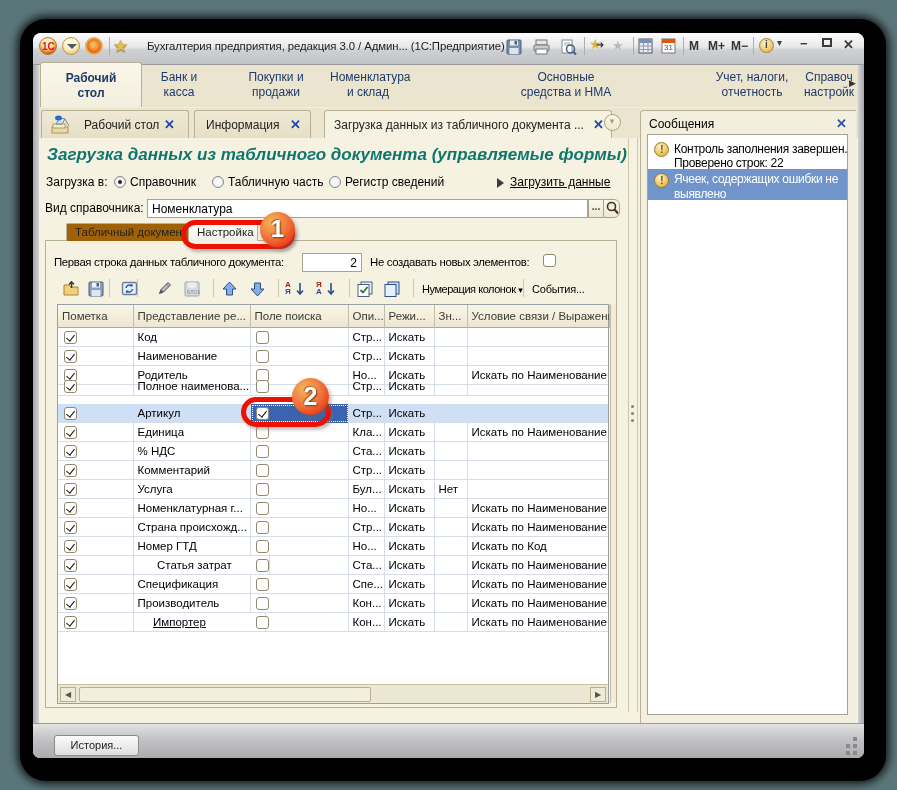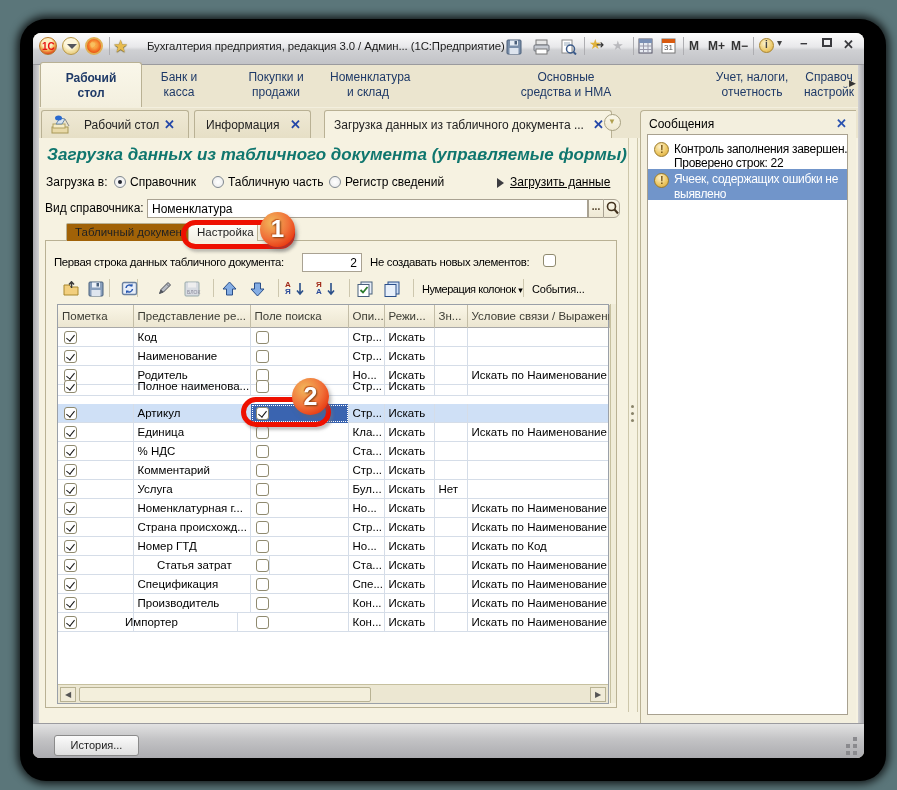--- a/index.html
+++ b/index.html
@@ -457,21 +457,21 @@
                 </div>
 <div class="cell" style="left:290.5px;width:36px;">Кон...</div>
 <div class="cell" style="left:326.5px;width:50px;">Искать</div>
 <div class="cell" style="left:376.5px;width:33px;"></div>
 <div class="cell" style="left:409.5px;width:142px;border-right:none;">Искать по Наименование</div>
 </div>
 <div class="row" style="top:308px;">
 <div class="cell" style="left:0;width:75.5px;">
                   <span class="cb on" style="left:5.5px;top:2.5px;"></span>
                 </div>
-<div class="cell" style="left:63px;width:117px;">Импортер</div>
+<div class="cell" style="left:91px;width:117px;text-decoration:underline;">Импортер</div>
 <div class="cell" style="left:192.5px;width:98px;">
                   <span class="cb" style="left:5.5px;top:2.5px;"></span>
                 </div>
 <div class="cell" style="left:290.5px;width:36px;">Кон...</div>
 <div class="cell" style="left:326.5px;width:50px;">Искать</div>
 <div class="cell" style="left:376.5px;width:33px;"></div>
 <div class="cell" style="left:409.5px;width:142px;border-right:none;">Искать по Наименование</div>
 </div>
 <div id="hsb" style="position:absolute;left:0;top:379px;width:550px;height:19px;background:#ece7d2;border-top:1px solid #c6c09f;">
 <div style="position:absolute;left:2px;top:2px;width:16px;height:15px;background:#f0ebd8;border:1px solid #b8b293;font-size:8px;color:#555;text-align:center;line-height:14px;">◀</div>

